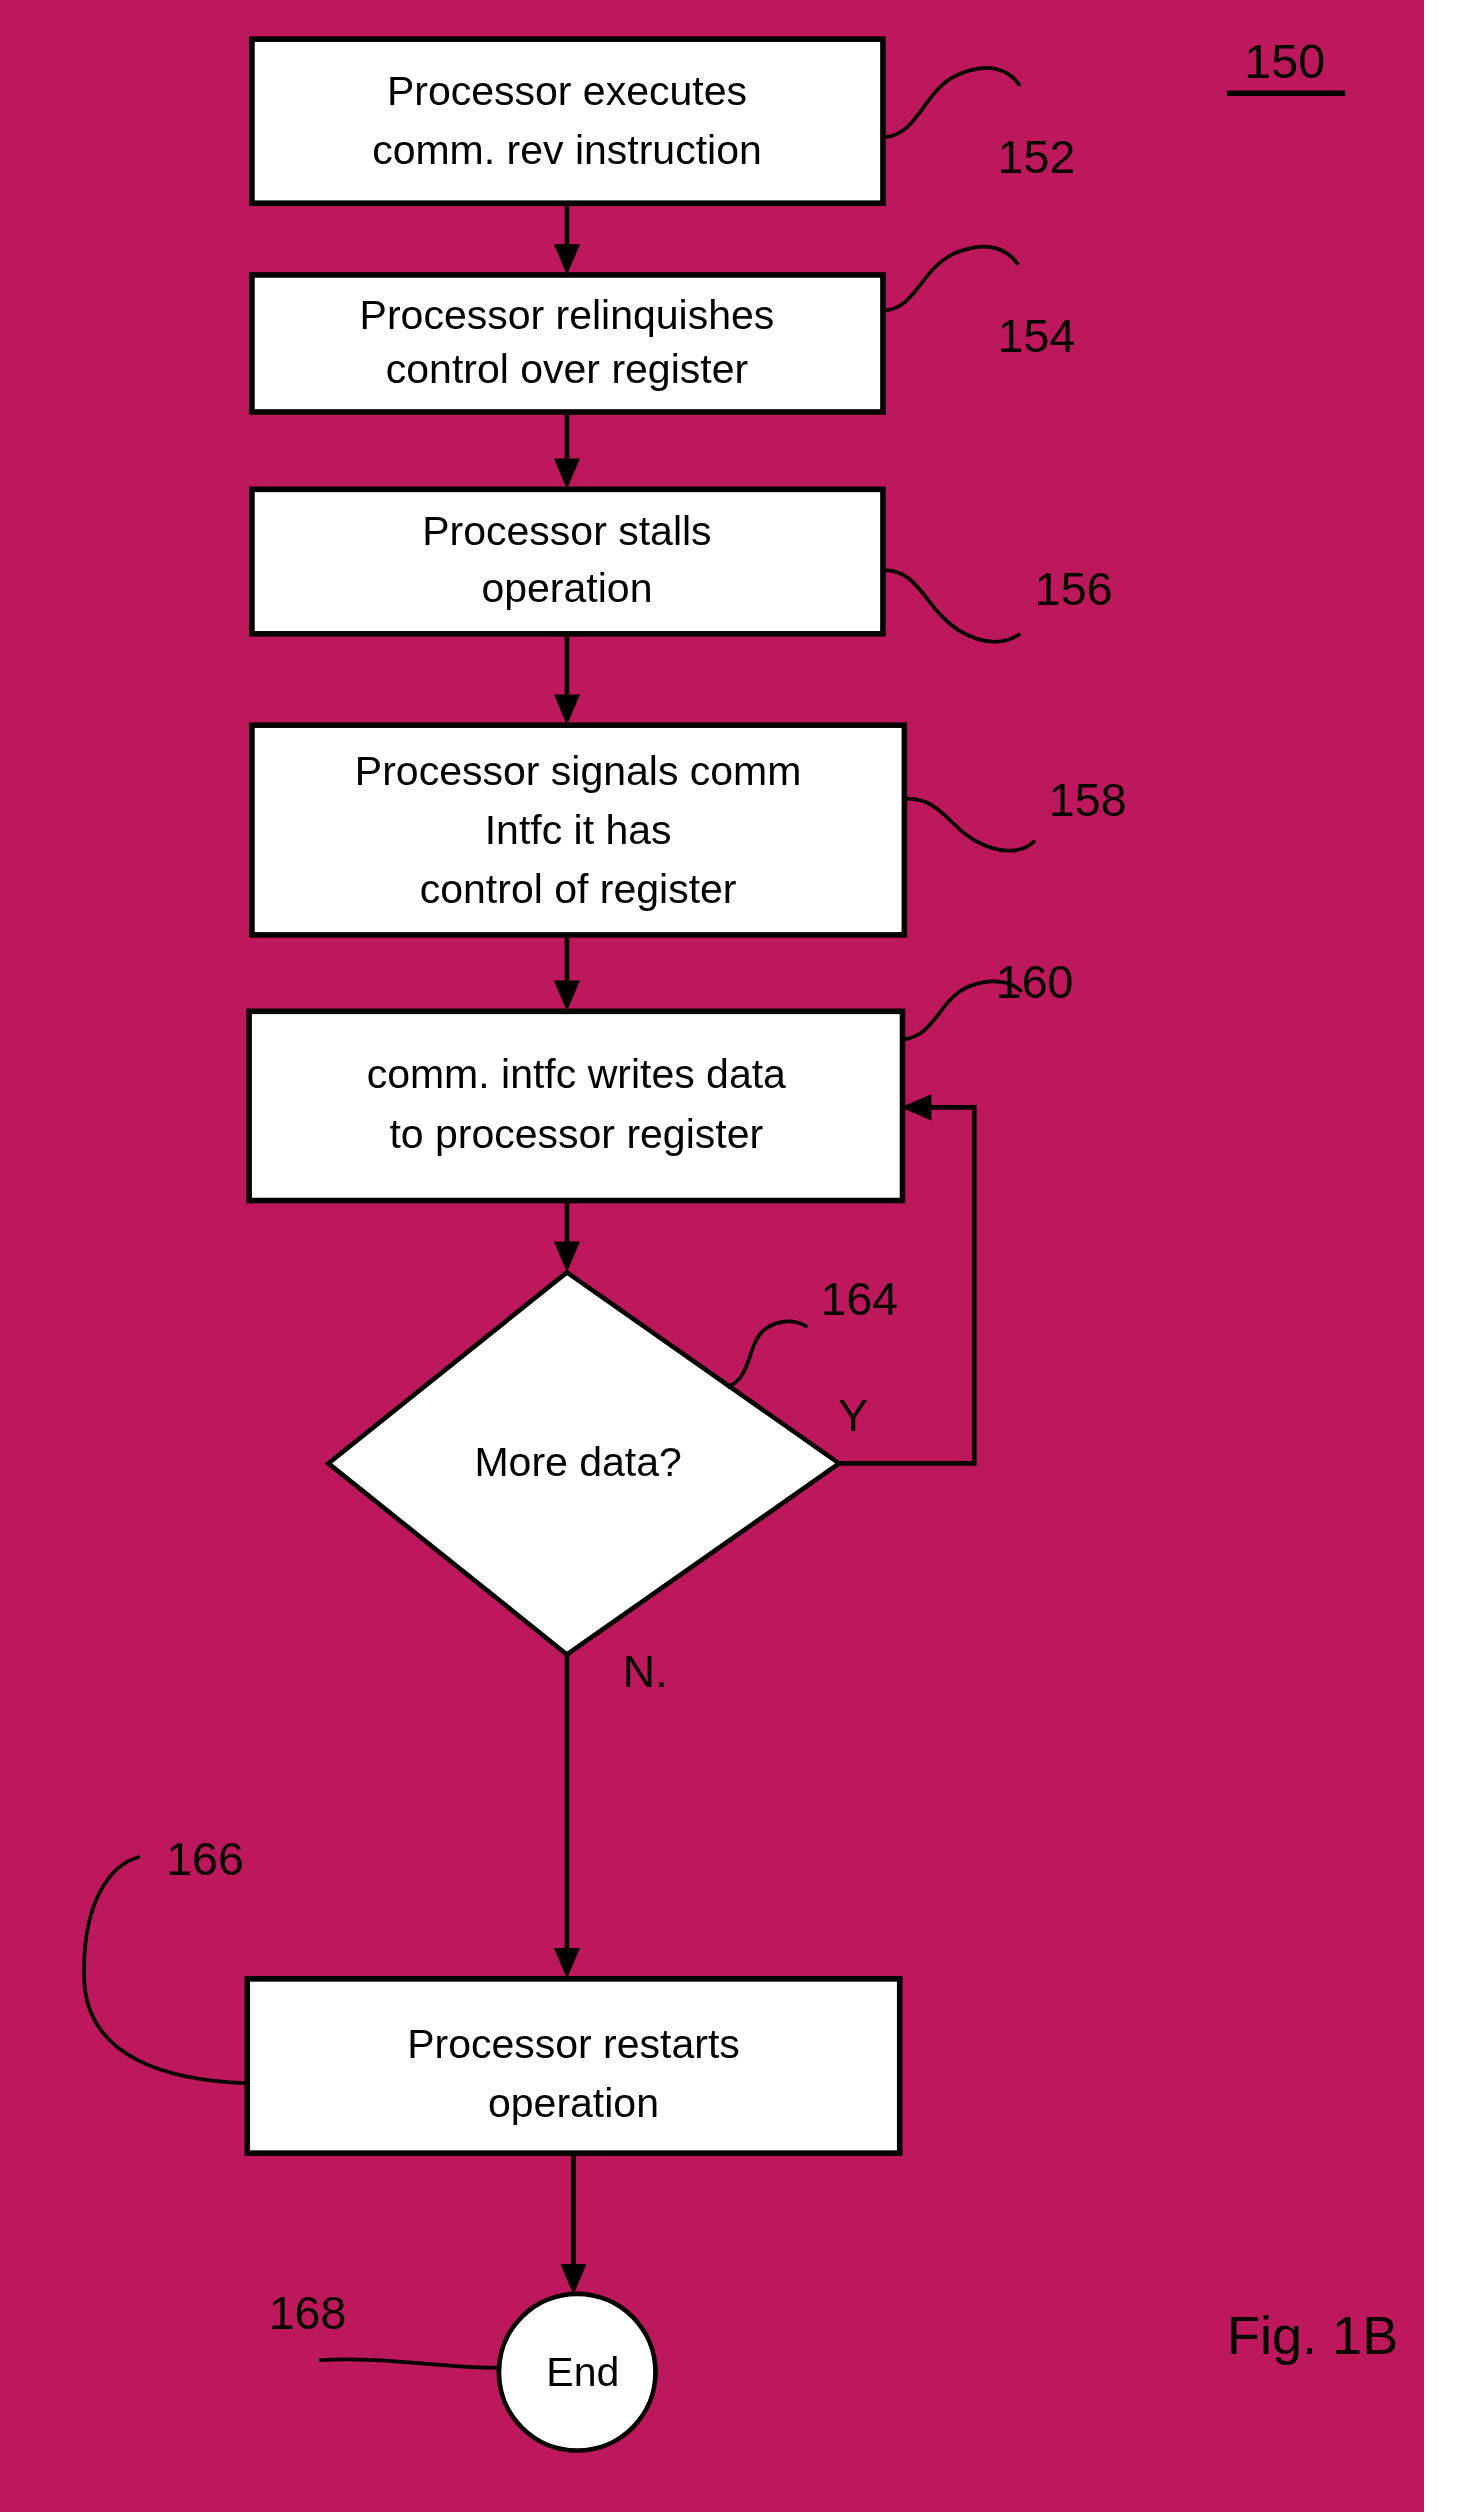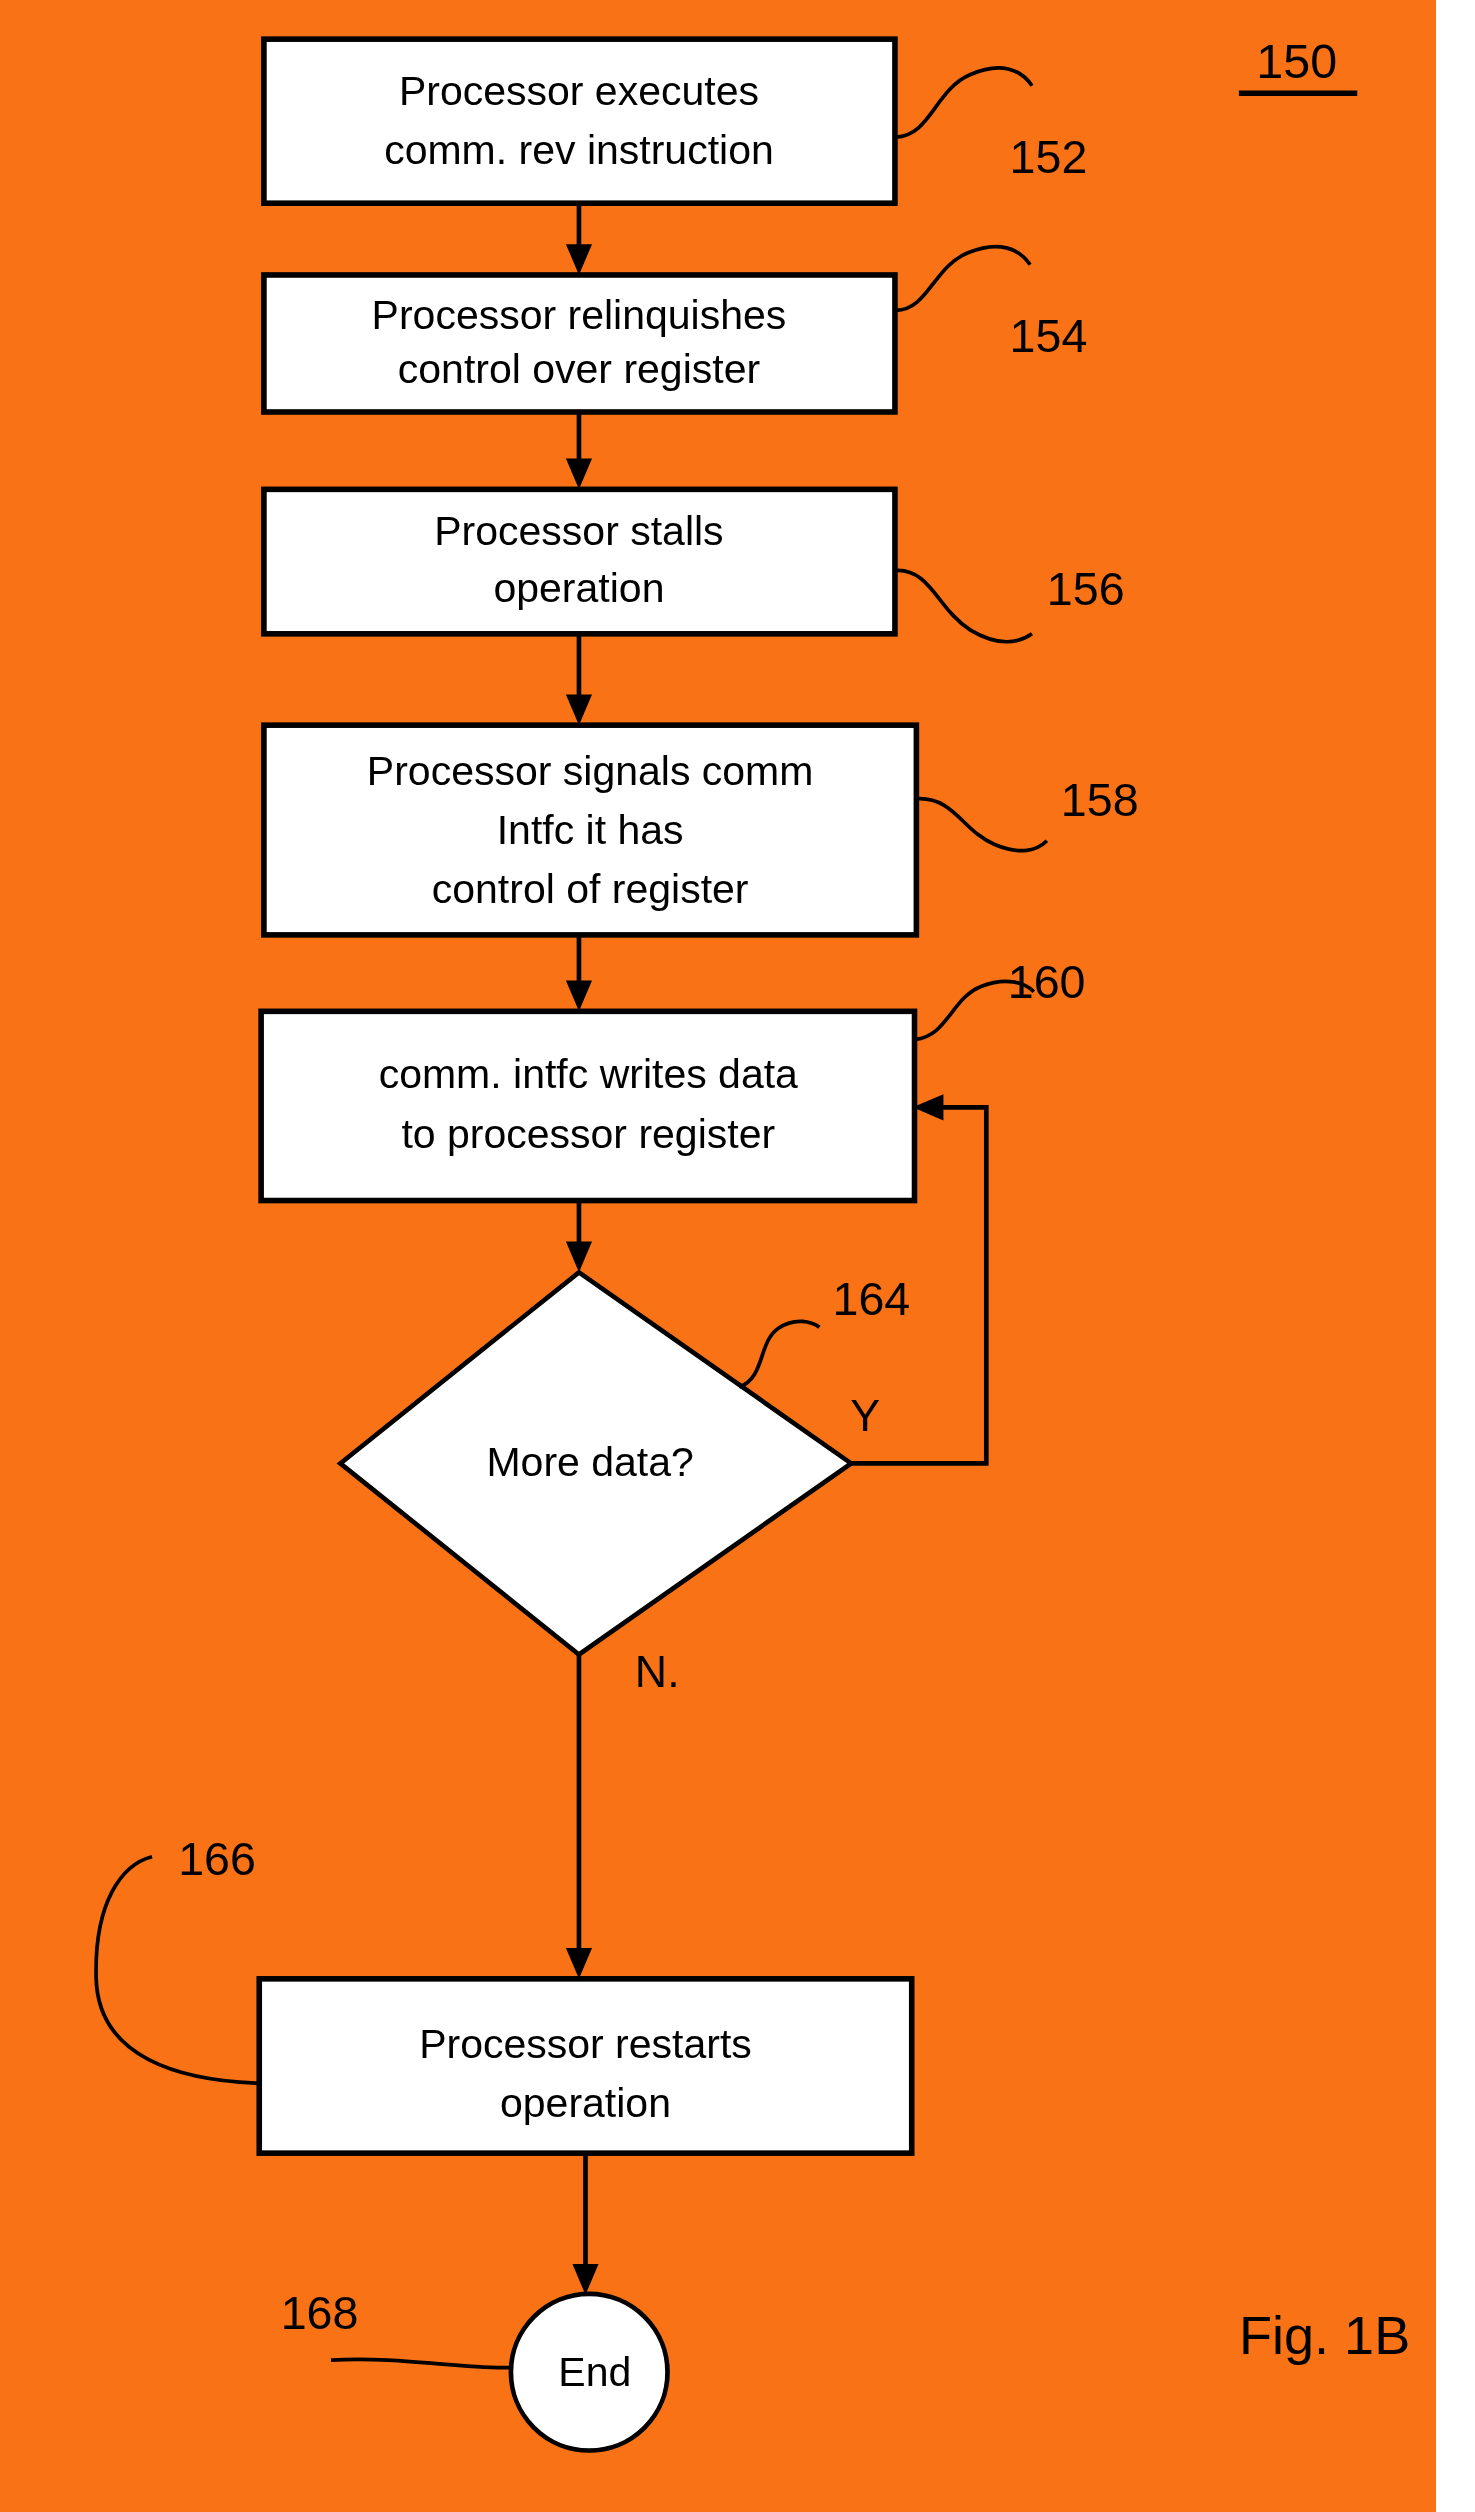--- a/index.html
+++ b/index.html
@@ -10,22 +10,21 @@
   body {
     width: 1476px;
     height: 2512px;
     overflow: hidden;
     font-family: "Liberation Sans", sans-serif;
   }
   #figure-root {
     position: relative;
     width: 1424px;
     height: 2512px;
-    background: #f97316;
-    padding-left: 12px;
+    background: #be185d;
   }
   svg#flowchart {
     display: block;
     width: 1476px;
     height: 2512px;
   }
   .node-shape {
     fill: #ffffff;
     stroke: #000000;
     stroke-width: 6;

